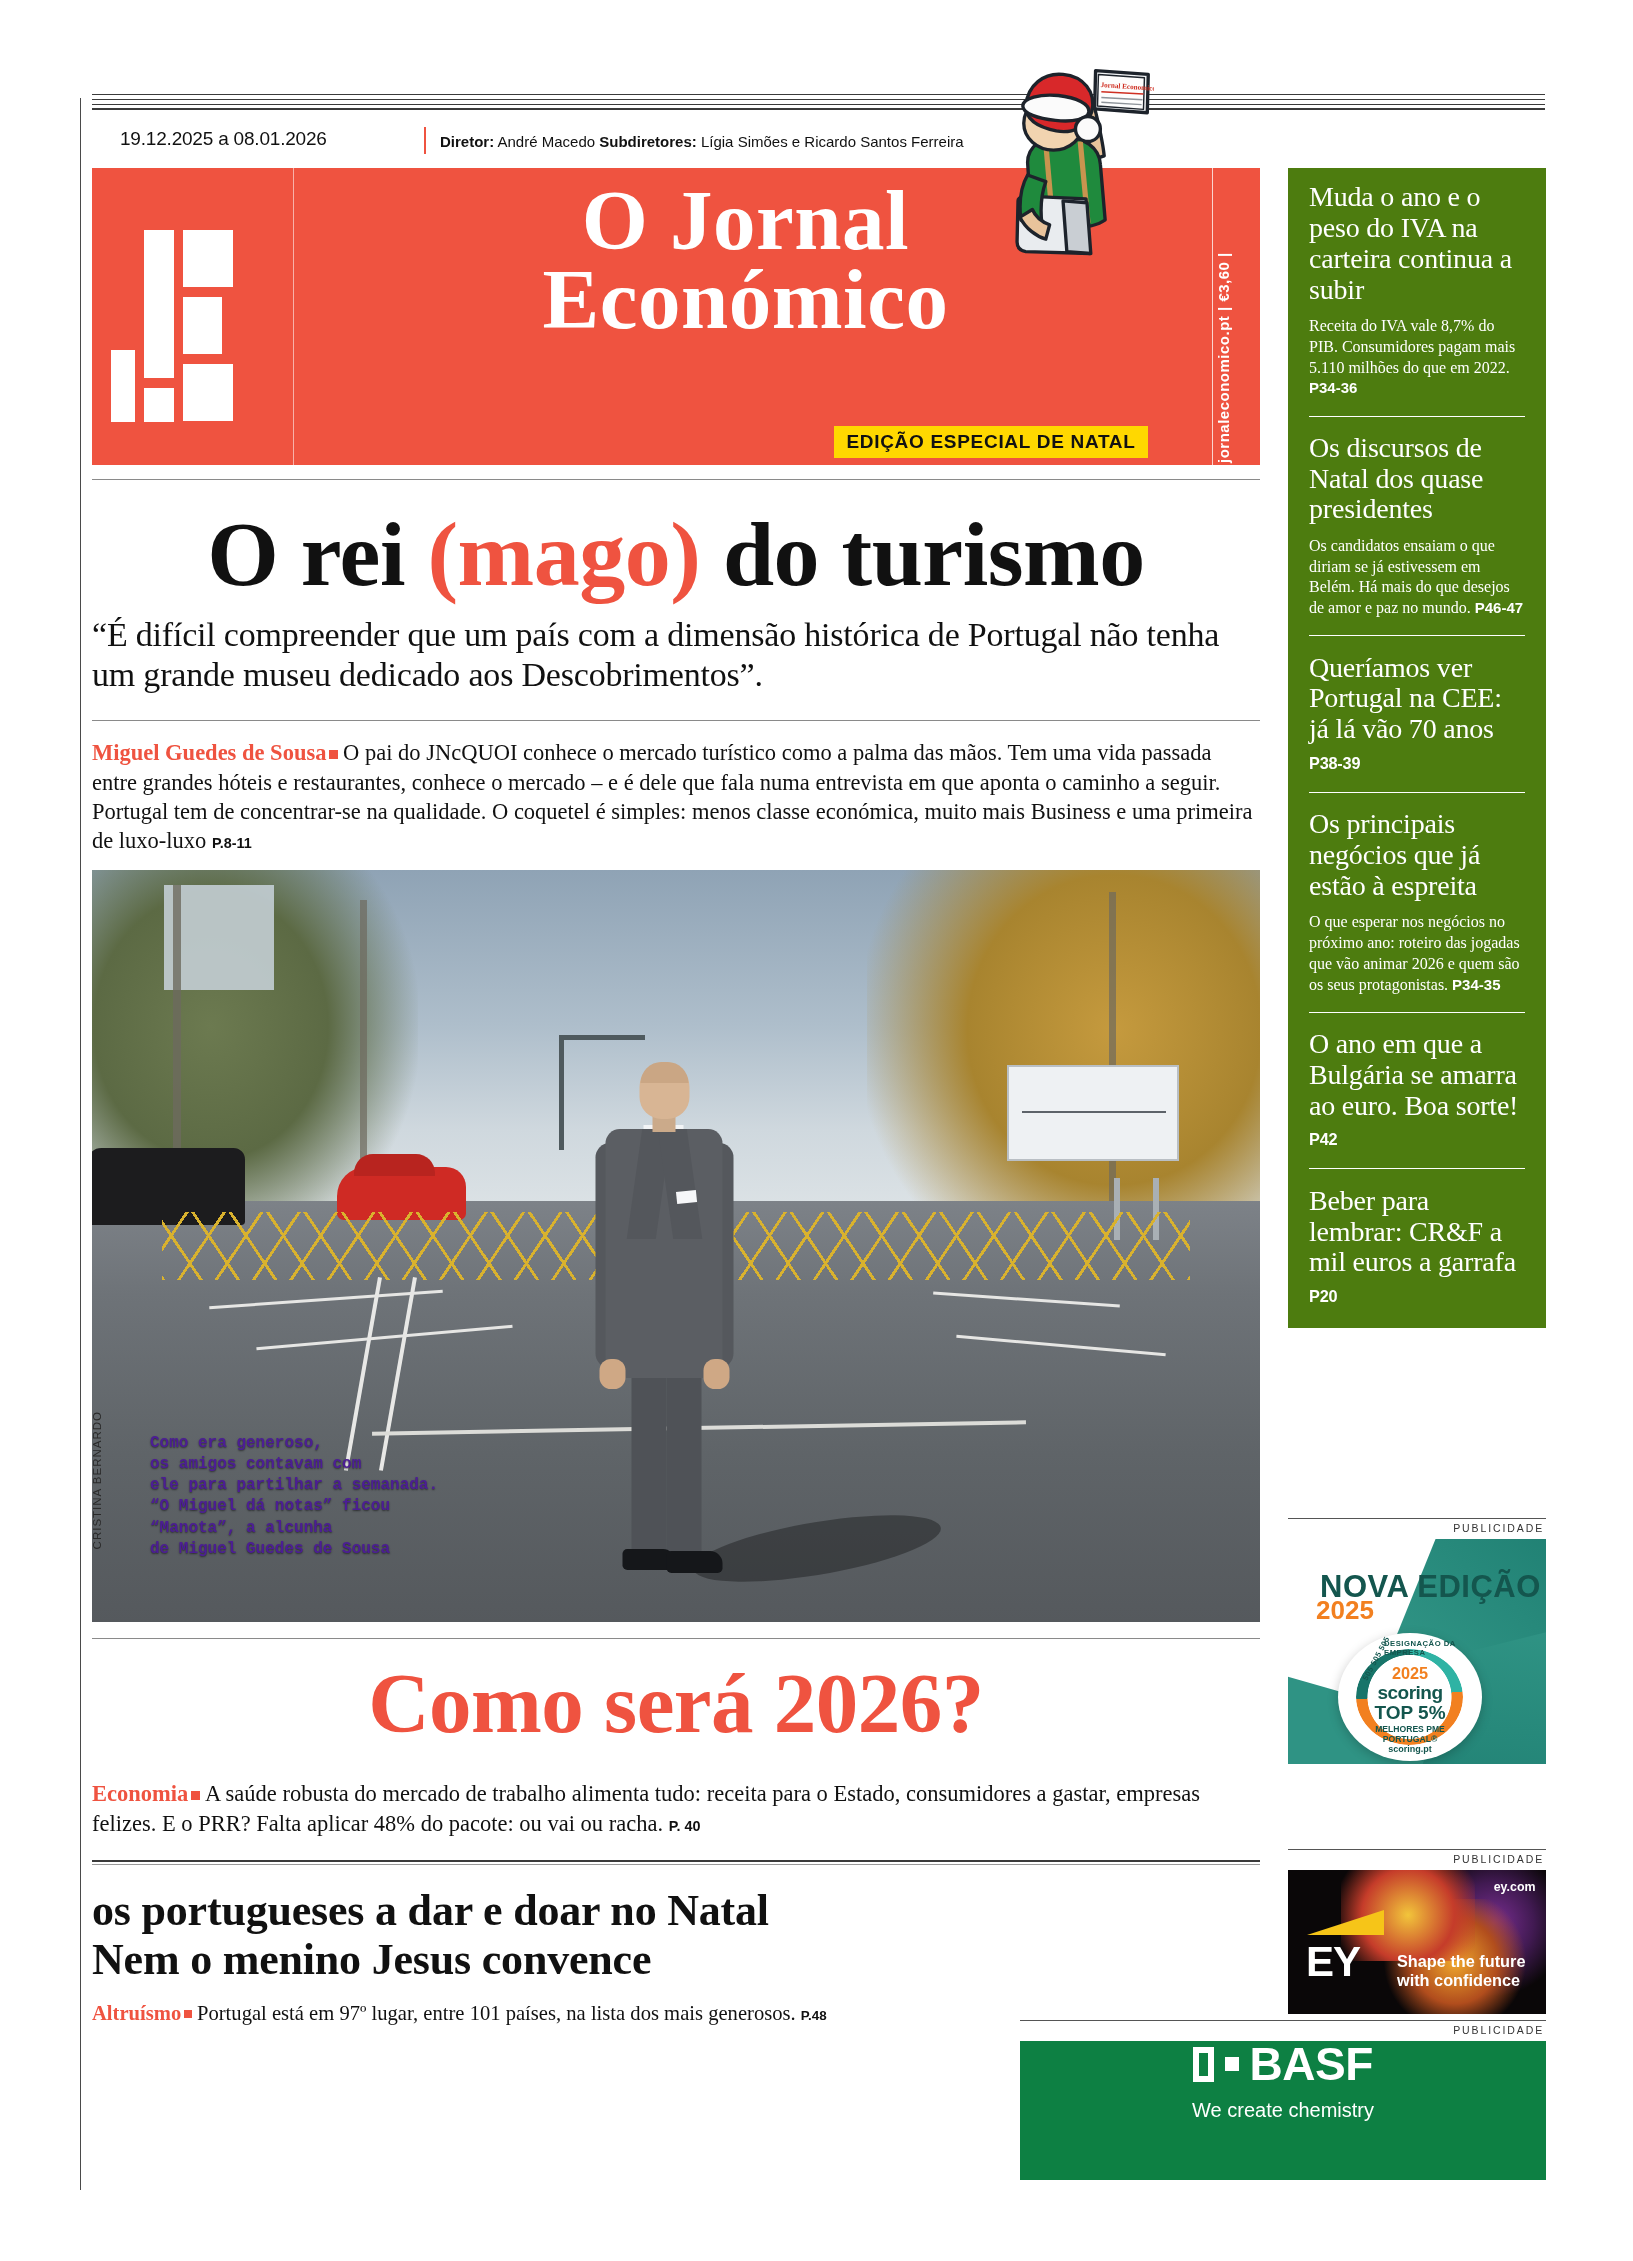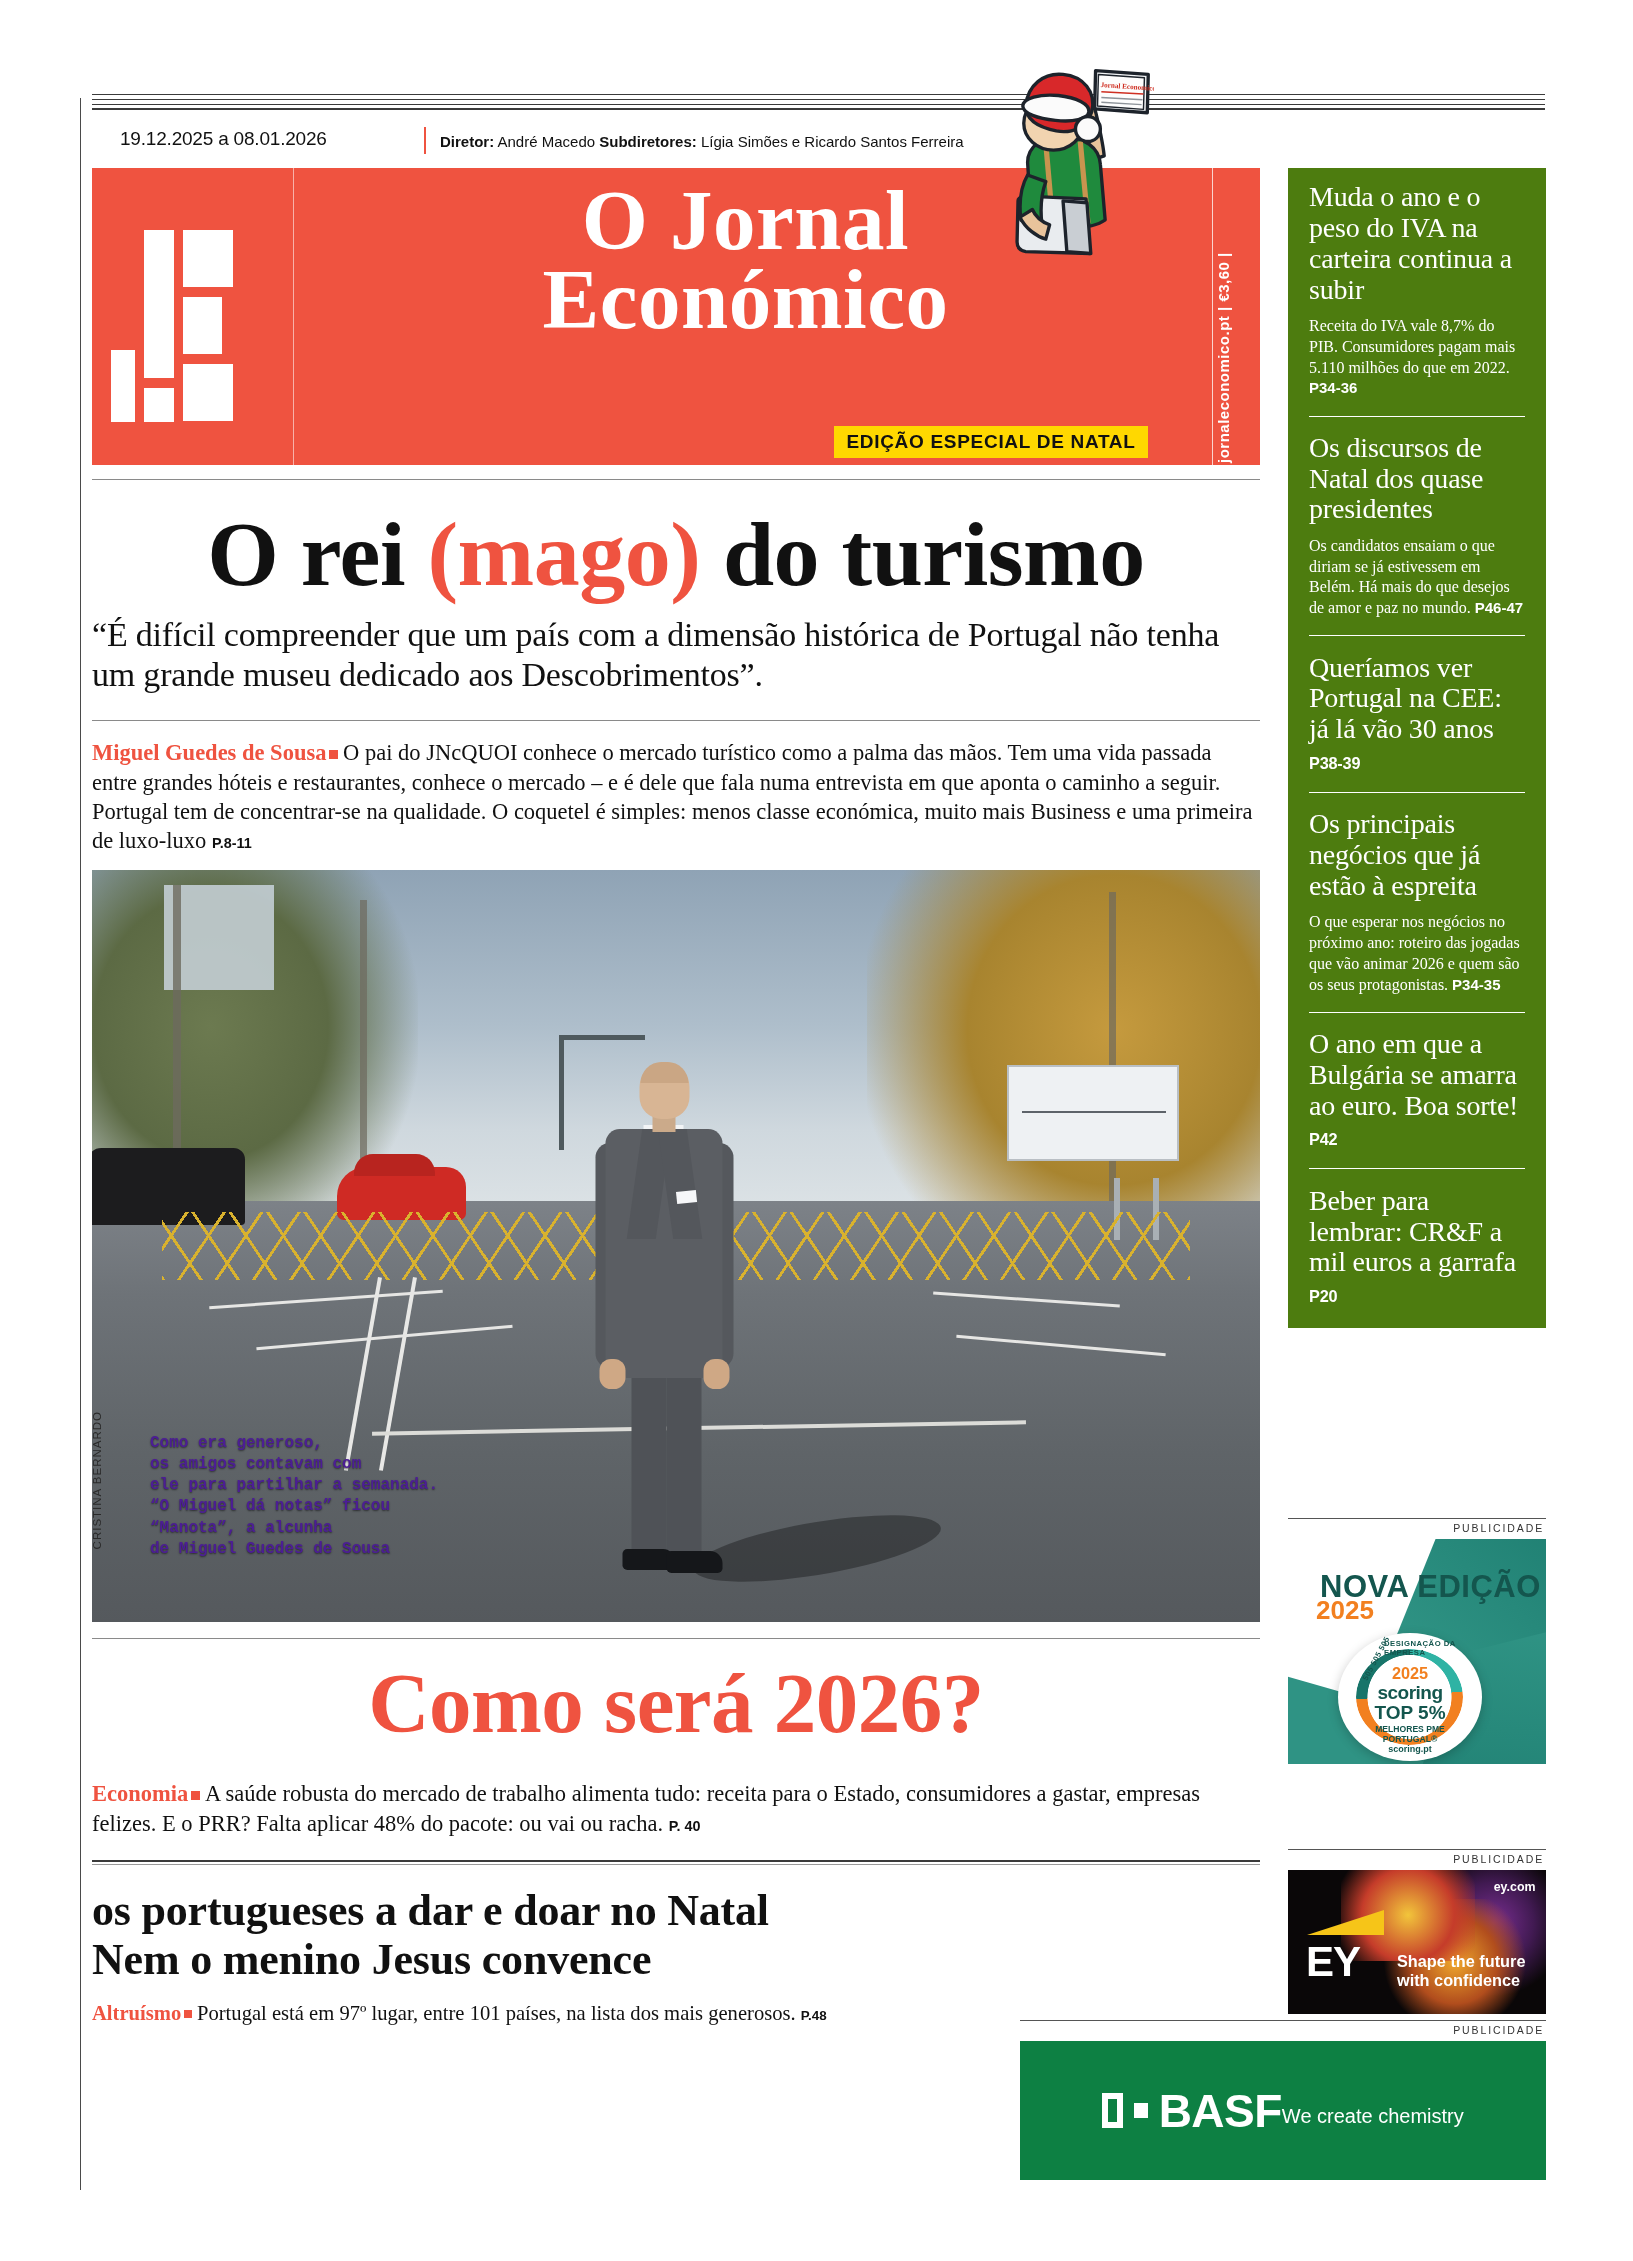--- a/index.html
+++ b/index.html
@@ -364,22 +364,22 @@
       border-top: 25px solid transparent;
       border-right: 77px solid #f6c518; }
   .ad-ey .eylogo { position:absolute; left:18px; top:73px; font-size:42px; font-weight:700;
       color:#fff; letter-spacing:-1px; line-height:.9; }
   .ad-ey .eyslogan { position:absolute; left:109px; top:82px; color:#fff;
       font-size:16.3px; font-weight:700; line-height:1.16; }
   .ad-ey .eydomain { position:absolute; right:10.5px; top:10.5px; color:#fff; font-size:12.4px; font-weight:700; }
 
   .ad-basf {
     position: absolute; left: 1020px; top: 2041px; width: 526px; height: 139px;
-    background: #0d8043; display:flex; 
-    align-items:center; justify-content:center;
+    background: #0d8043; display:flex; flex-direction:column;
+    align-items:center; 
   }
   .ad-basf .brandrow { display:flex; align-items:center; gap: 10.5px; }
   .ad-basf .sq-a { width: 21px; height: 35px; border: 6.2px solid #fff; }
   .ad-basf .sq-b { width: 14.4px; height: 14.4px; background:#fff; }
   .ad-basf .btxt { color:#fff; font-size: 46px; font-weight:700; letter-spacing:-0.5px; line-height:1; }
   .ad-basf .tagline { color:#fff; font-size: 20px; margin-top: 12.4px; }
   .basf-pub {
     position:absolute; left: 1020px; top: 2020px; width: 526px;
     font-size: 10.5px; letter-spacing: 1.9px; color:#333; text-align:right;
     border-top: 1px solid #555; padding: 3.4px 1.9px 0 0;
@@ -552,21 +552,21 @@
         <div class="rail-h">Muda o ano e o peso do IVA na carteira continua a subir</div>
         <div class="rail-b"><span>Receita do IVA vale 8,7% do PIB. Consumidores pagam mais 5.110 milhões do que em 2022.</span> <span class="pageref">P34-36</span></div>
       </div>
 
       <div class="rail-item">
         <div class="rail-h">Os discursos de Natal dos quase presidentes</div>
         <div class="rail-b"><span>Os candidatos ensaiam o que diriam se já estivessem em Belém. Há mais do que desejos de amor e paz no mundo.</span> <span class="pageref">P46-47</span></div>
       </div>
 
       <div class="rail-item">
-        <div class="rail-h"><span>Queríamos ver Portugal na CEE: já lá vão 30 anos</span> <span class="pageref">P38-39</span></div>
+        <div class="rail-h"><span>Queríamos ver Portugal na CEE: já lá vão 70 anos</span> <span class="pageref">P38-39</span></div>
       </div>
 
       <div class="rail-item">
         <div class="rail-h">Os principais negócios que já estão à espreita</div>
         <div class="rail-b"><span>O que esperar nos negócios no próximo ano: roteiro das jogadas que vão animar 2026 e quem são os seus protagonistas.</span> <span class="pageref">P34-35</span></div>
       </div>
 
       <div class="rail-item">
         <div class="rail-h"><span>O ano em que a Bulgária se amarra ao euro. Boa sorte!</span> <span class="pageref">P42</span></div>
       </div>

